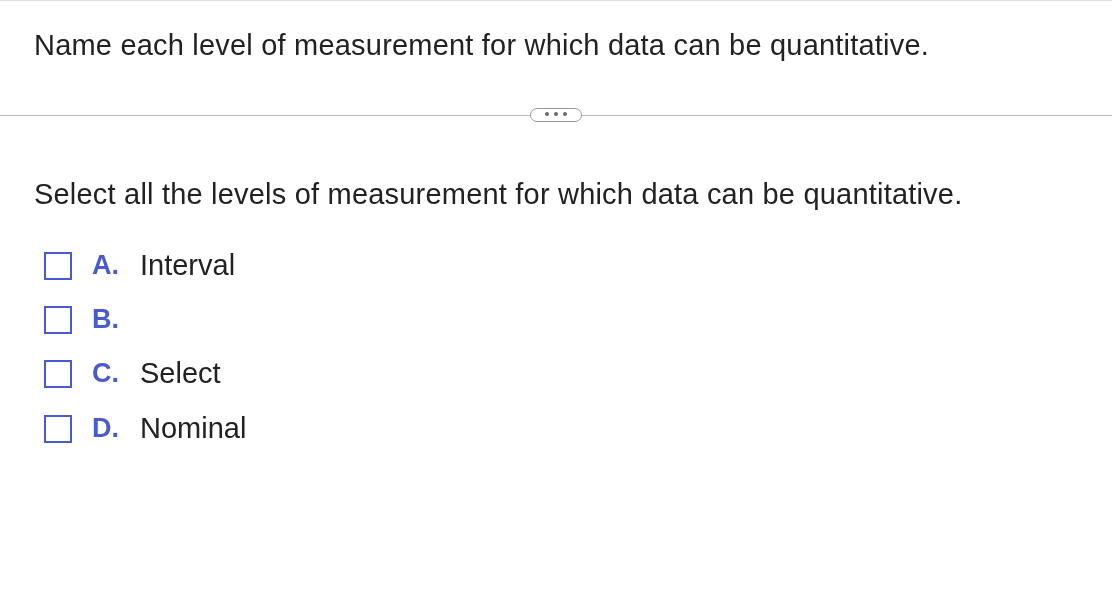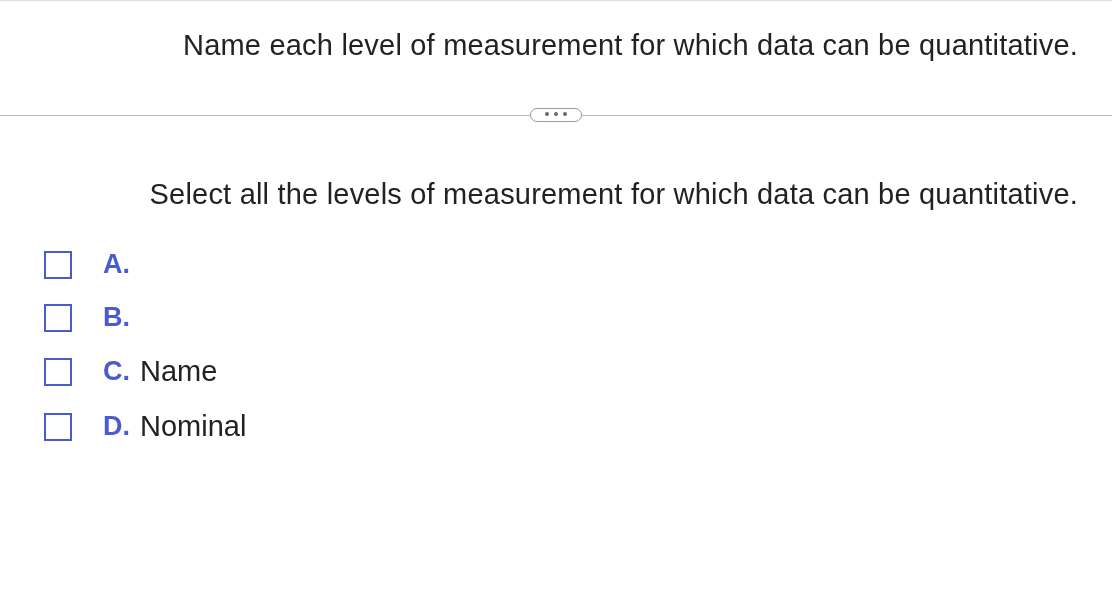--- a/index.html
+++ b/index.html
@@ -1,19 +1,18 @@
 <!DOCTYPE html>
 <html><head>
   <meta charset="utf-8">
   <style>
     * {
       margin: 0;
       padding: 0;
       box-sizing: border-box;
-      text-align: right;
     }
     body {
       font-family: Arial, Helvetica, sans-serif;
       background: #fff;
       width: 1112px;
       height: 608px;
       padding: 0;
     }
     .container {
       width: 100%;
@@ -55,21 +54,20 @@
       height: 4px;
       border-radius: 50%;
       background: #6a6a6a;
       display: inline-block;
     }
     .instruction-text {
       font-size: 29px;
       color: #222;
       padding: 48px 34px 18px 34px;
       letter-spacing: 0.2px;
-      margin-left: 12px;
     }
     .options {
       padding: 20px 34px 0 44px;
     }
     .option-row {
       display: flex;
       align-items: center;
       margin-bottom: 22px;
     }
     .checkbox {
@@ -107,29 +105,30 @@
       <span class="dot"></span>
     </div>
   </div>
 
   <div class="instruction-text">Select all the levels of measurement for which data can be quantitative.</div>
 
   <div class="options">
     <div class="option-row">
       <div class="checkbox"></div>
       <span class="option-letter">A.</span>
+      <span class="option-text">Interval</span>
     </div>
     <div class="option-row">
       <div class="checkbox"></div>
       <span class="option-letter">B.</span>
     </div>
     <div class="option-row">
       <div class="checkbox"></div>
       <span class="option-letter">C.</span>
-      <span class="option-text">Name</span>
+      <span class="option-text">Select</span>
     </div>
     <div class="option-row">
       <div class="checkbox"></div>
       <span class="option-letter">D.</span>
       <span class="option-text">Nominal</span>
     </div>
   </div>
 </div>
 
 </body></html>

